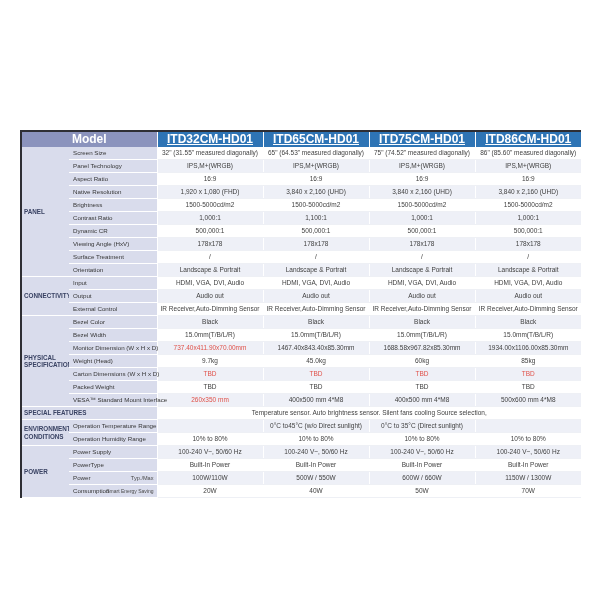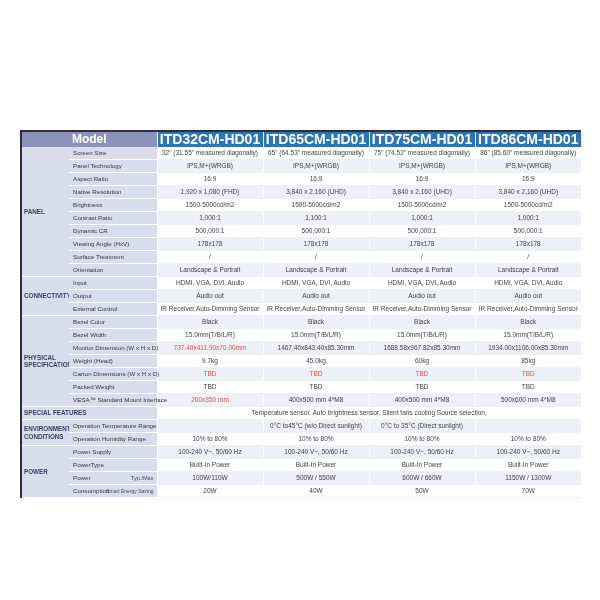--- a/index.html
+++ b/index.html
@@ -14,21 +14,21 @@
     border-top:2px solid #2e2e34;
     border-left:2px solid #2e2e34;
     border-bottom:1px solid #d7d7dd;
   }
   th,td{margin:0;padding:0;overflow:hidden;}
   thead th{
     height:15px;line-height:15px;font-weight:bold;color:#ffffff;
     text-align:center;white-space:nowrap;
   }
   th.mlabel{background:var(--header_gray);font-size:12px;}
-  th.mcell{background:var(--header_blue);font-size:14px;border-left:1px solid rgba(255,255,255,.55);}
+  th.mcell{background:var(--header_blue);font-size:12px;border-left:1px solid rgba(255,255,255,.55);text-decoration:underline;}
   tbody td{
     height:12px;line-height:12px;font-size:6.5px;color:#3f3f3f;
     text-align:center;white-space:nowrap;
   }
   td.cat{
     background:var(--label_bg);color:var(--category_text);
     font-weight:bold;font-size:6.3px;text-align:left;
     padding-left:2px;white-space:normal;line-height:7.5px;
     vertical-align:middle;border-bottom:1px solid #ffffff;
   }

